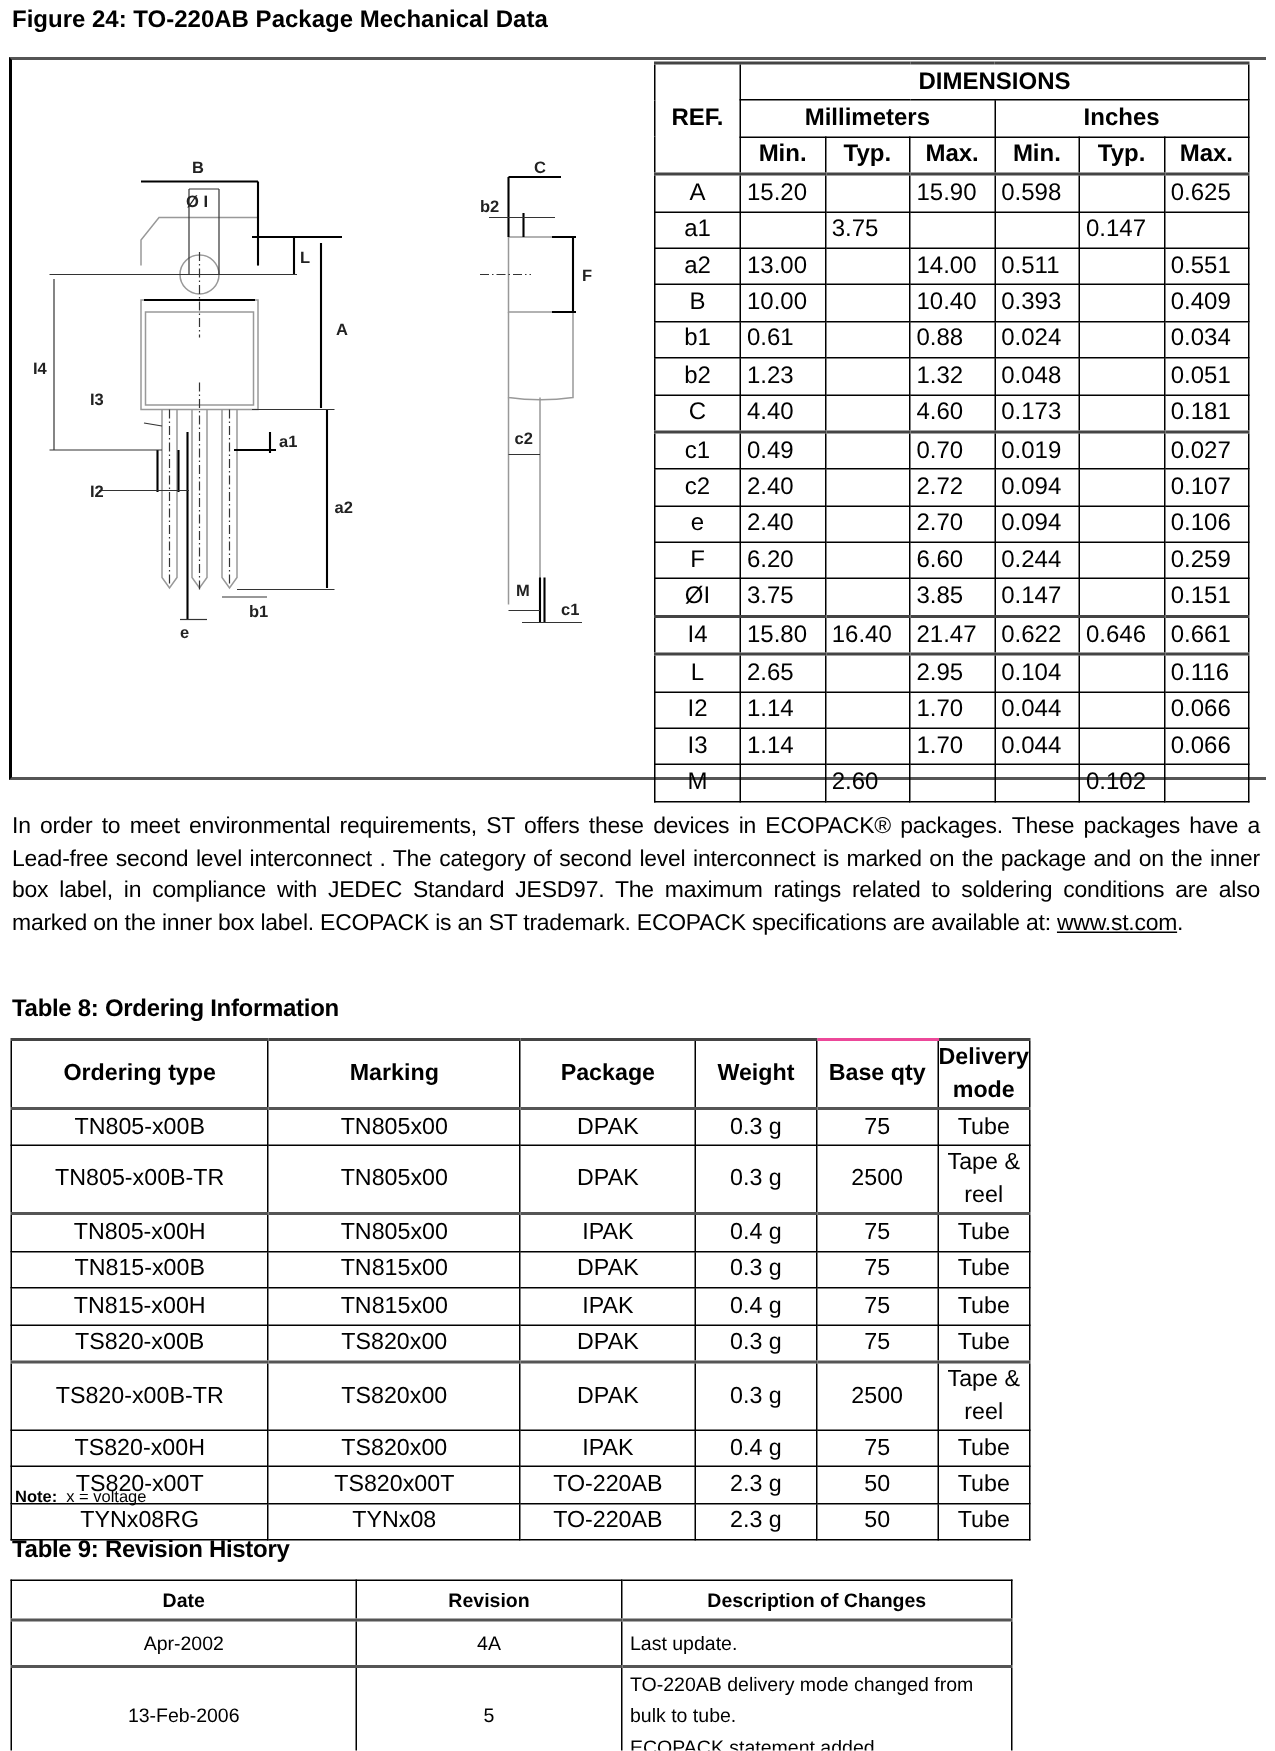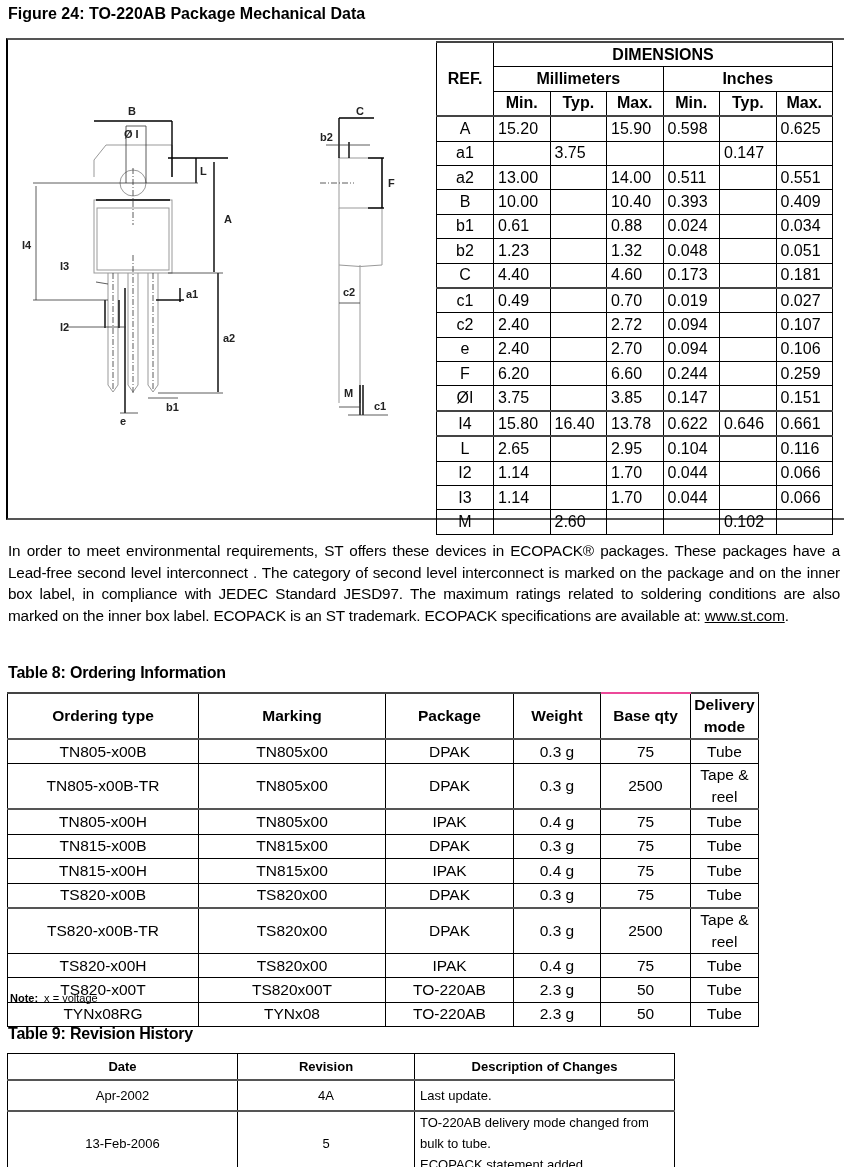--- a/index.html
+++ b/index.html
@@ -18,21 +18,21 @@
   .dim-table th { font-weight:bold; }
   .dim-table td { text-align:left; padding-left:4px; }
   .dim-table td.ref { text-align:center; padding-left:0; }
   .dim-table tr.thick td { border-top:2px solid #444; }
 
   .para { position:absolute; left:8px; top:540px; width:832px; font-size:15.3px; line-height:21.5px;
           text-align:justify; letter-spacing:-0.15px; }
   .para a { color:#000000; text-decoration:underline; }
 
   .tbl-title { position:absolute; left:8px; font-size:16px; font-weight:bold; letter-spacing:-0.2px; }
-  .order-table { position:absolute; left:7px; top:692px; width:752px; font-size:15.5px; }
+  .order-table { position:absolute; left:7px; top:692px; width:680px; font-size:15.5px; }
   .order-table th, .order-table td { border:1px solid #000; text-align:center; height:23.4px; padding:0; line-height:22px; }
   .order-table th { font-weight:bold; }
   .order-table tr.thick td { border-top:2px solid #555; }
   .note { position:absolute; left:10px; top:992px; font-size:11px; }
   .note b { margin-right:6px;margin-top:28px; }
 
   .rev-table { position:absolute; left:7px; top:1053px; width:668px; font-size:13px; }
   .rev-table th, .rev-table td { border:1px solid #000; padding:0; }
   .rev-table th { font-weight:bold; text-align:center; height:25px; }
   .rev-table td { text-align:center; }
@@ -255,21 +255,21 @@
         <td></td>
         <td>3.85</td>
         <td>0.147</td>
         <td></td>
         <td>0.151</td>
       </tr>
       <tr class="thick">
         <td class="ref">I4</td>
         <td>15.80</td>
         <td>16.40</td>
-        <td>13.78</td>
+        <td>21.47</td>
         <td>0.622</td>
         <td>0.646</td>
         <td>0.661</td>
       </tr>
       <tr class="thick">
         <td class="ref">L</td>
         <td>2.65</td>
         <td></td>
         <td>2.95</td>
         <td>0.104</td>

